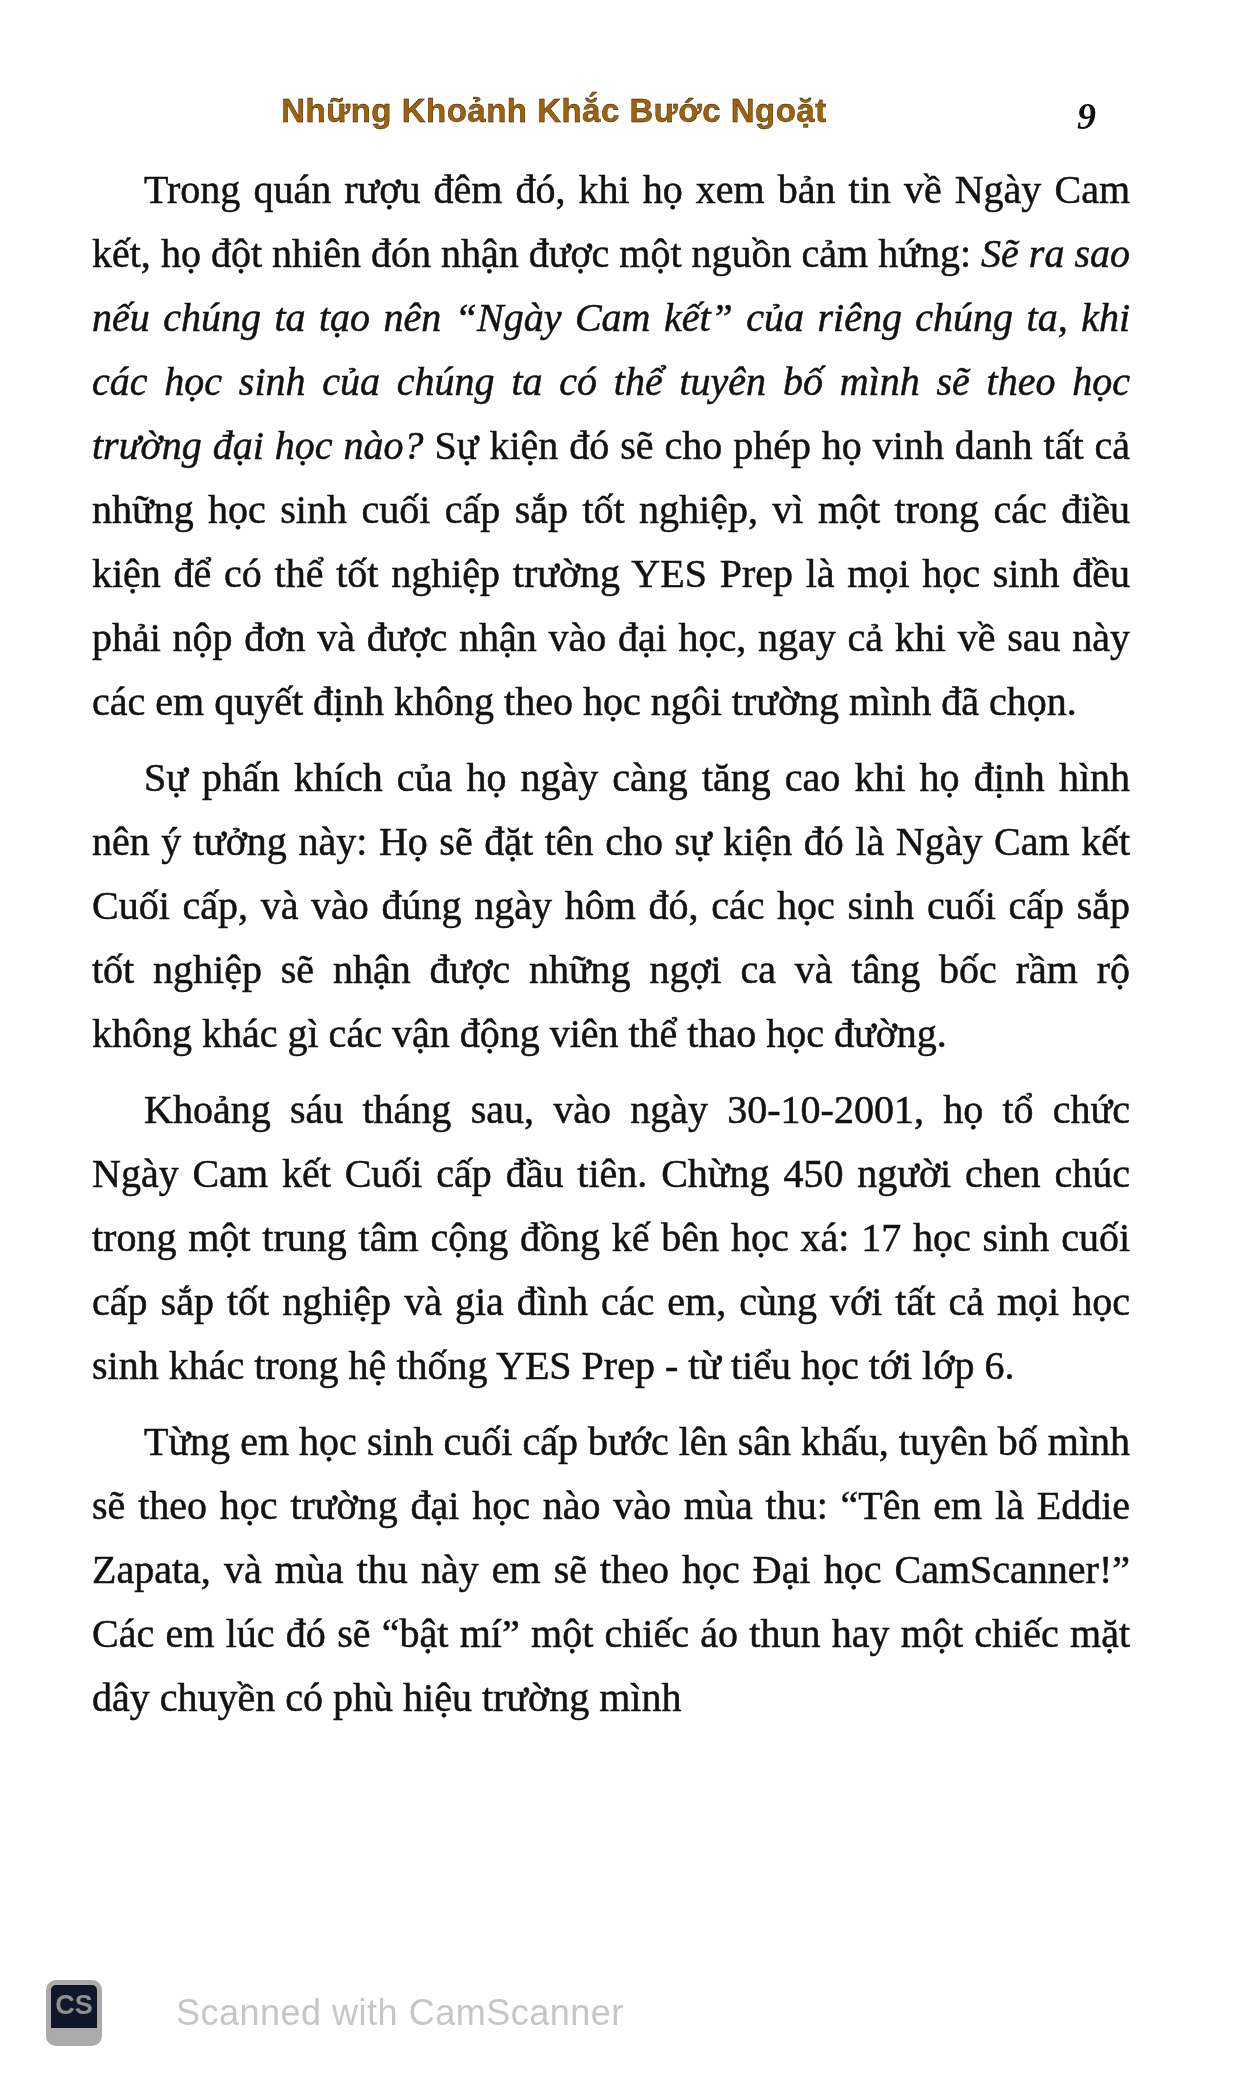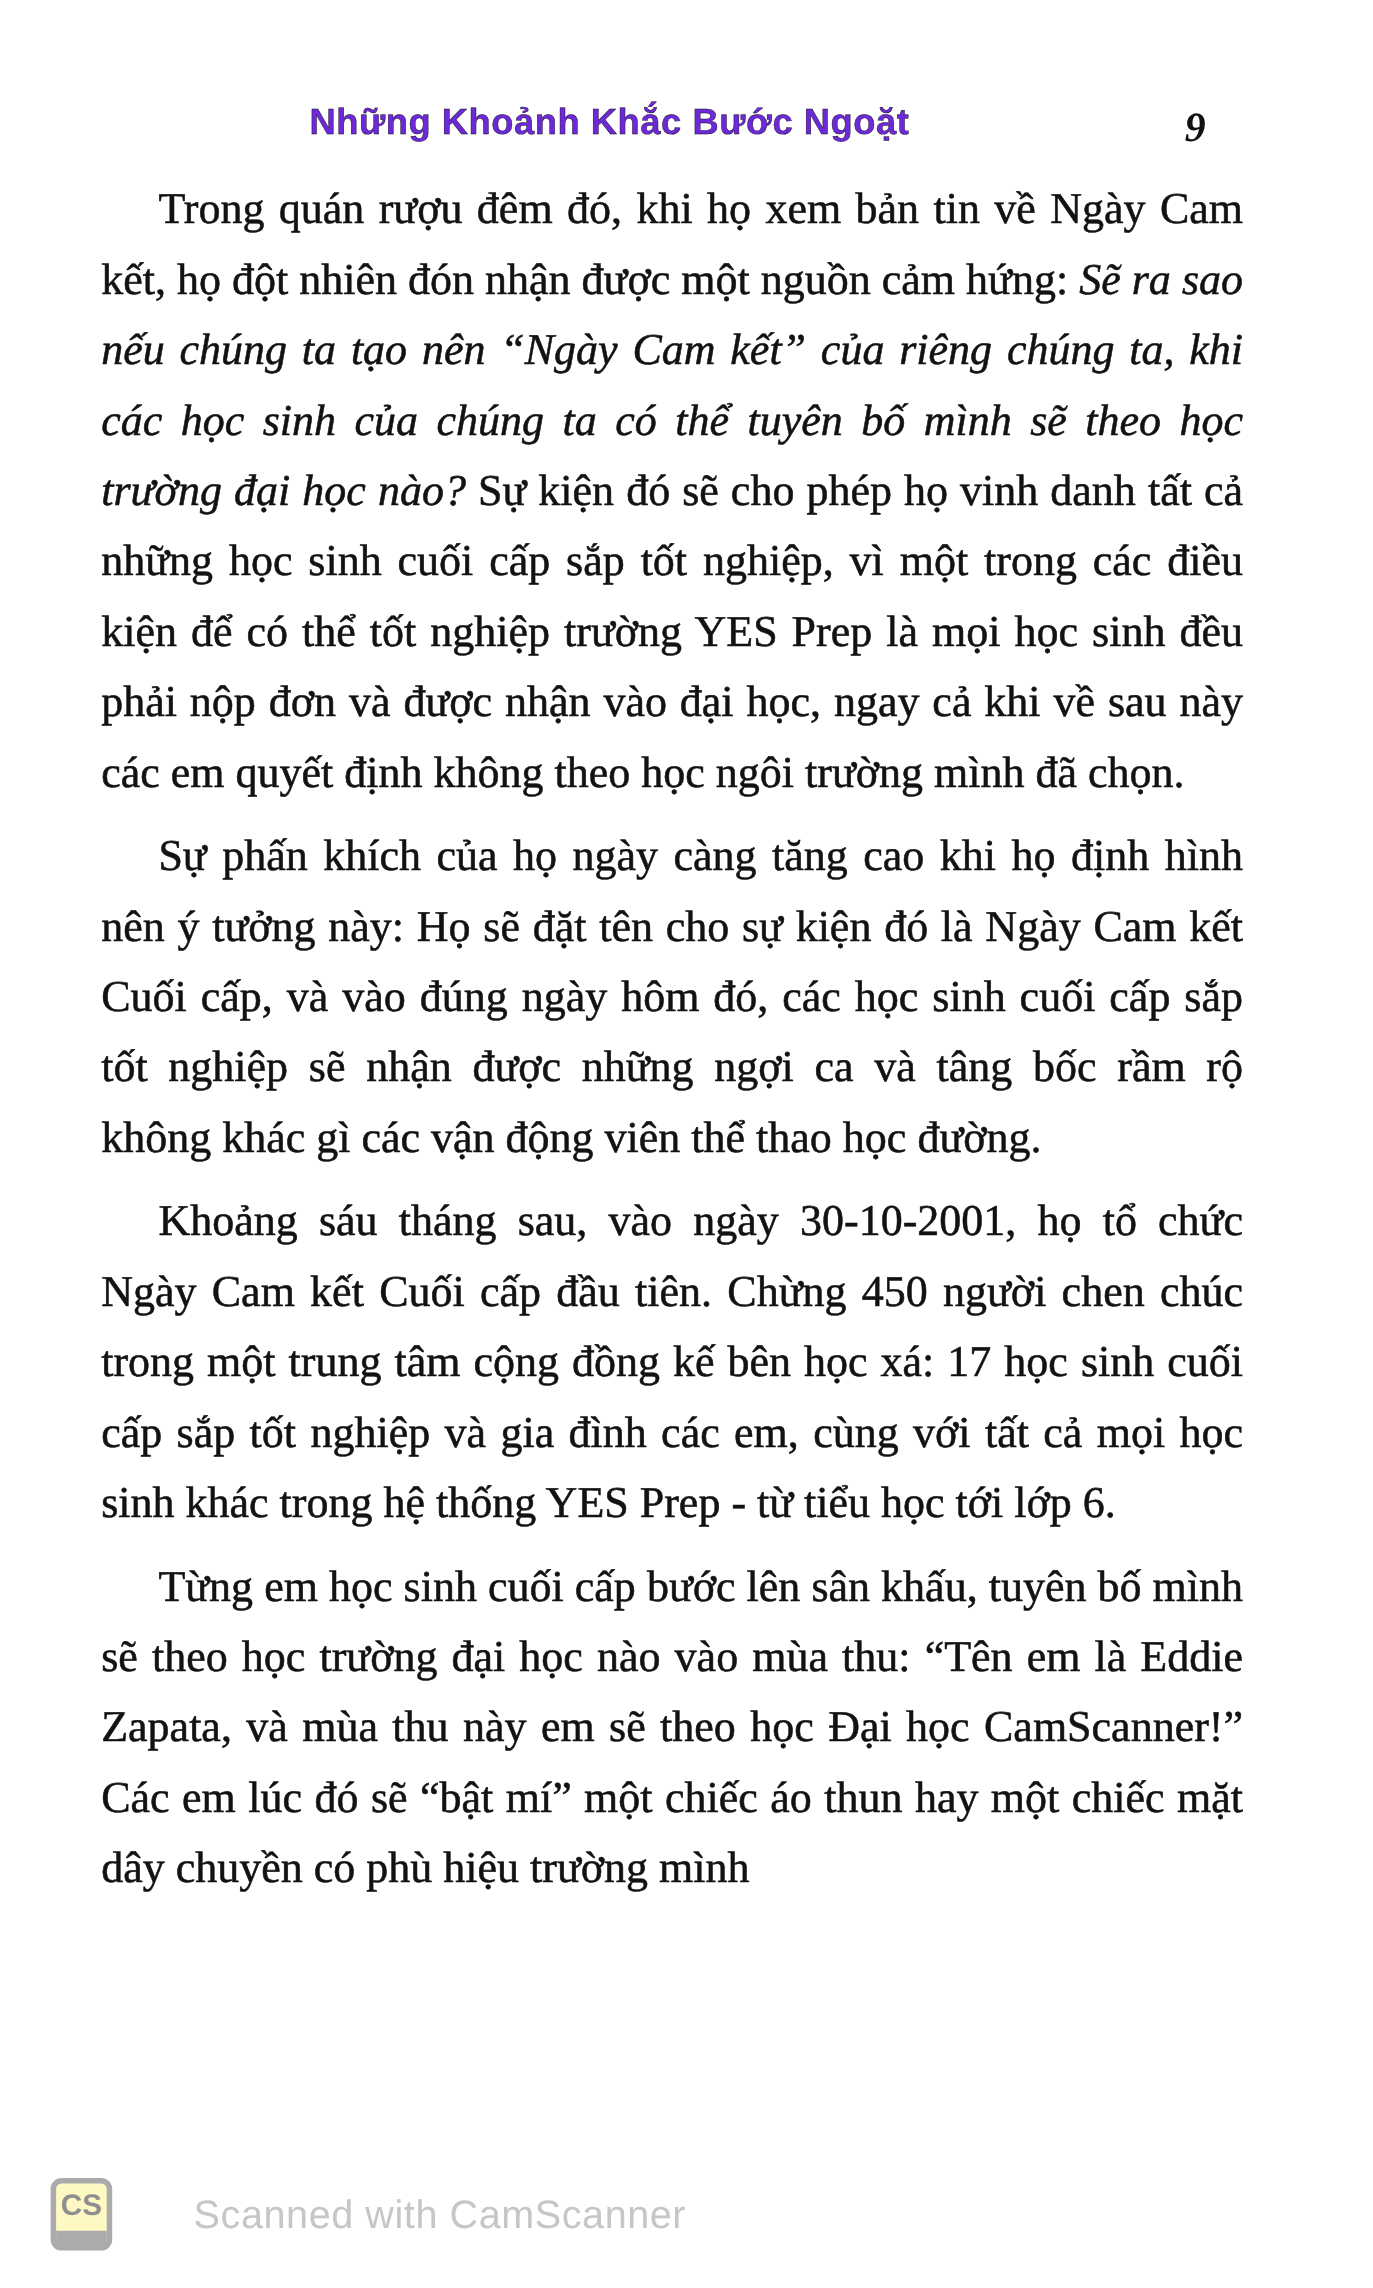--- a/index.html
+++ b/index.html
@@ -22,21 +22,21 @@
     height: 52px;
   }
   .head-title {
     position: absolute;
     left: 0; right: 140px;
     text-align: center;
     font-family: "Liberation Sans", sans-serif;
     font-weight: 700;
     font-size: 33px;
     letter-spacing: 0.5px;
-    color: #6d28d9;
+    color: #a16207;
     -webkit-text-stroke: 0.4px #111111;
     white-space: nowrap;
   }
   .page-number {
     position: absolute;
     right: 48px;
     top: 2px;
     font-family: "Liberation Serif", serif;
     font-style: italic;
     font-weight: 700;
@@ -70,21 +70,21 @@
     display: flex;
     align-items: center;
     gap: 26px;
   }
   .cs-badge {
     position: relative;
     width: 46px;
     height: 56px;
     border: 5px solid #ababab;
     border-radius: 10px;
-    background: #fef9c3;
+    background: #0f172a;
     display: flex;
     align-items: flex-start;
     justify-content: center;
   }
   .cs-letters {
     font-family: "Liberation Sans", sans-serif;
     font-weight: 700;
     font-size: 27px;
     line-height: 40px;
     color: #8f8f8f;

